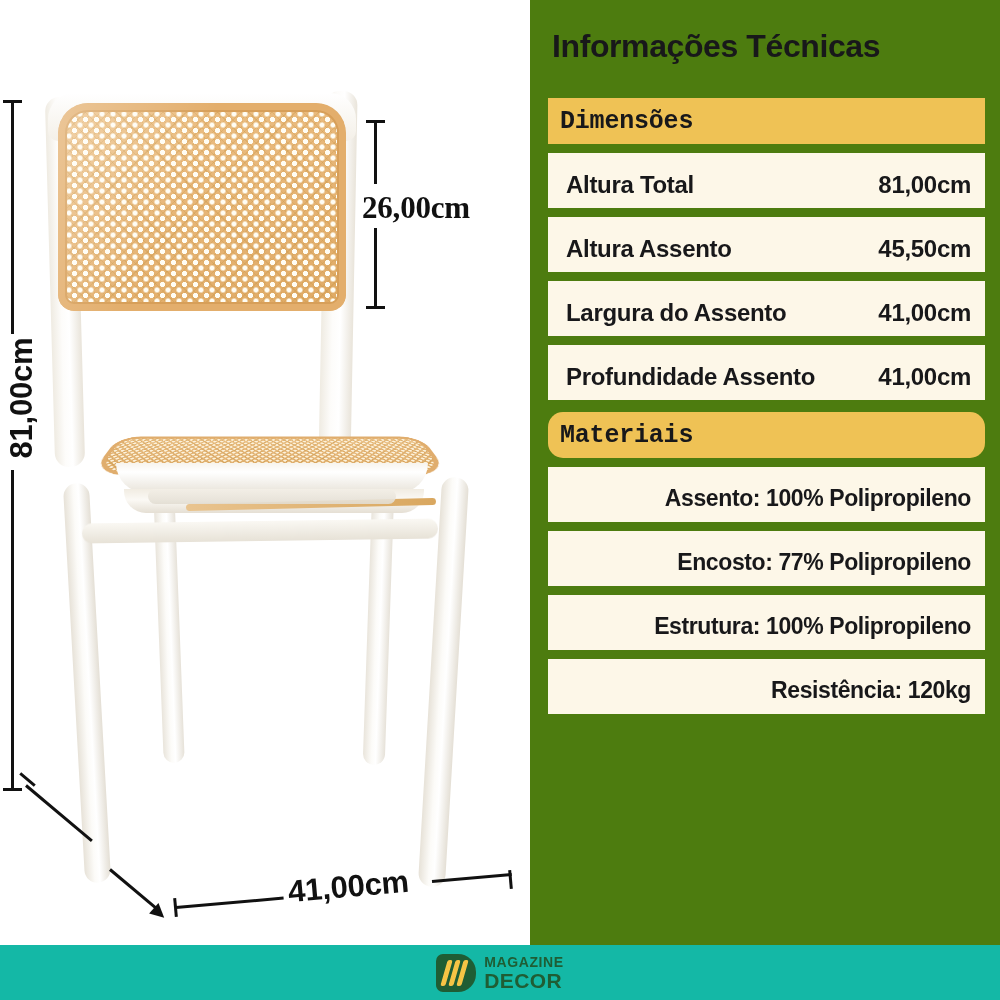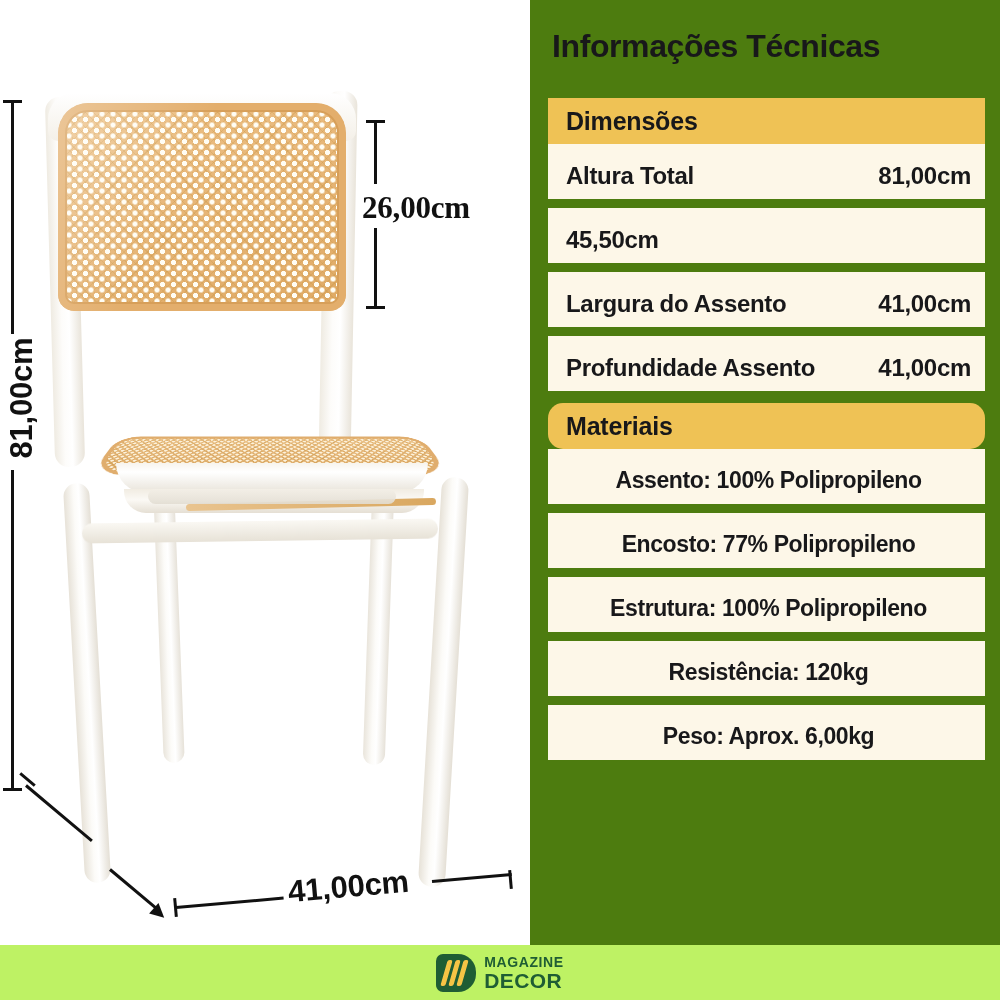--- a/index.html
+++ b/index.html
@@ -290,43 +290,45 @@
     color: #18181a;
     letter-spacing: -.4px;
   }
   #spec-rows {
     position: absolute;
     left: 18px; top: 98px;
     width: 437px;
   }
   .section-head {
     height: 46px;
+    margin-bottom: 9px;
     background: #efc255;
     display: flex;
     align-items: center;
-    padding-left: 18px;
+    padding-left: 12px;
     box-sizing: border-box;
+    font-family: Liberation Mono, monospace;
   }
   .section-head .head-text {
     font-size: 25px;
     font-weight: bold;
     color: #18181a;
     letter-spacing: -.2px;
   }
   .spec-row {
     height: 55px;
     margin-bottom: 9px;
     background: #fdf7e8;
     display: flex;
     align-items: center;
     justify-content: space-between;
     padding: 8px 14px 0 18px;
     box-sizing: border-box;
   }
-  .spec-row.material-row { justify-content: center; }
+  .spec-row.material-row { justify-content: flex-end; }
   .spec-key {
     font-size: 24px;
     font-weight: bold;
     color: #18181a;
     letter-spacing: -.3px;
   }
   .spec-val {
     font-size: 24px;
     font-weight: bold;
     color: #18181a;
@@ -339,21 +341,21 @@
     color: #18181a;
     letter-spacing: -.4px;
   }
   #materials-head { margin-top: 12px; border-radius: 15px; }
 
   
   #footer {
     position: absolute;
     left: 0; top: 945px;
     width: 1000px; height: 55px;
-    background: #bef264;
+    background: #14b8a6;
     display: flex;
     align-items: center;
     justify-content: center;
   }
   #brand-logo {
     display: flex;
     align-items: center;
     gap: 8px;
   }
   #logo-mark {
@@ -451,20 +453,21 @@
     <div class="section-head">
       <span class="head-text">Dimensões</span>
     </div>
 
     <div class="spec-row">
       <span class="spec-key">Altura Total</span>
       <span class="spec-val">81,00cm</span>
     </div>
 
     <div class="spec-row">
+      <span class="spec-key">Altura Assento</span>
       <span class="spec-val">45,50cm</span>
     </div>
 
     <div class="spec-row">
       <span class="spec-key">Largura do Assento</span>
       <span class="spec-val">41,00cm</span>
     </div>
 
     <div class="spec-row">
       <span class="spec-key">Profundidade Assento</span>
@@ -484,23 +487,20 @@
     </div>
 
     <div class="spec-row material-row">
       <span class="material-text">Estrutura: 100% Polipropileno</span>
     </div>
 
     <div class="spec-row material-row">
       <span class="material-text">Resistência: 120kg</span>
     </div>
 
-    <div class="spec-row material-row">
-      <span class="material-text">Peso: Aprox. 6,00kg</span>
-    </div>
 
   </div>
 </div>
 
 <div id="footer">
   <div id="brand-logo">
     <div id="logo-mark">
       <span class="stripe s1"></span>
       <span class="stripe s2"></span>
       <span class="stripe s3"></span>

